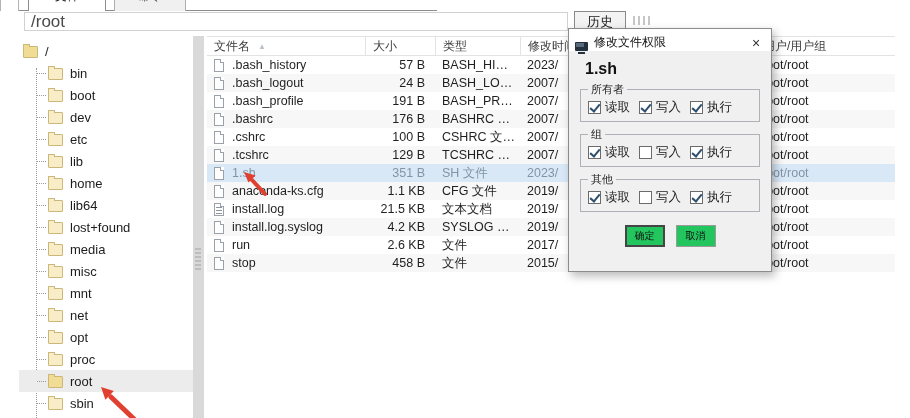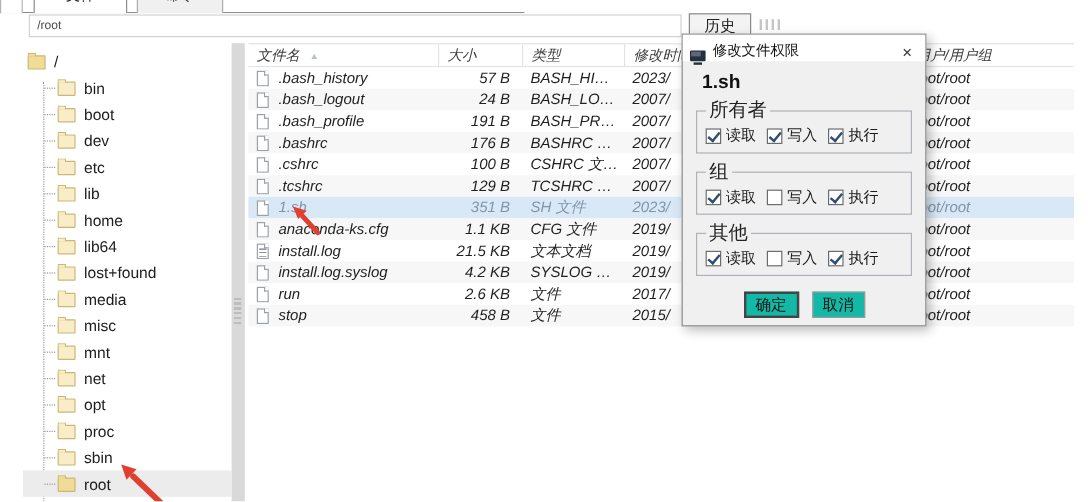--- a/index.html
+++ b/index.html
@@ -21,21 +21,21 @@
   .tabline{position:absolute;left:0;top:10px;width:437px;border-top:1px solid #8c8c8c;}
   .corner-stub{position:absolute;left:0;top:-6px;width:17px;height:17px;background:#fff;border:1px solid #b4b4b4;}
   .tab{position:absolute;top:-20px;height:31px;box-sizing:border-box;display:flex;align-items:flex-end;justify-content:center;
        padding-bottom:6px;font-size:12px;color:#222;}
   .tab.active{left:28px;width:78px;background:#fff;border:1px solid #8c8c8c;border-bottom:none;z-index:2;}
   .tab.inactive{left:114px;width:72px;background:#f0f0f0;border:1px solid #adadad;border-bottom:none;color:#444;}
 
   
   .addressbar{position:absolute;left:0;top:11px;width:910px;height:25px;display:flex;align-items:center;}
   .path-box{position:absolute;left:24px;top:1px;width:544px;height:19px;background:#fff;border:1px solid #d2d2d2;
-            display:flex;align-items:center;padding-left:6px;color:#4a4a4a;font-size:10px;box-sizing:border-box;}
+            display:flex;align-items:center;padding-left:6px;color:#4a4a4a;font-size:17px;box-sizing:border-box;}
   .history-btn{position:absolute;left:574px;top:0px;width:52px;height:21px;background:#f3f3f3;border:1px solid #8a8a8a;
                font-size:13px;color:#222;display:flex;align-items:center;justify-content:center;box-sizing:border-box;
                font-family:inherit;}
   .grip{position:absolute;left:633px;top:5px;display:flex;gap:3px;align-items:center;}
   .grip i{display:block;width:2px;height:9px;background:#c6c6c6;}
 
   
   .main{position:absolute;left:0;top:36px;width:910px;height:382px;display:flex;}
 
   
@@ -50,21 +50,21 @@
           border-radius:1px;flex:0 0 auto;margin-top:2px;}
   .folder::before{content:"";position:absolute;left:-1px;top:-3px;width:5px;height:2px;background:var(--folder-fill);
                   border:1px solid var(--folder-border);border-bottom:none;border-radius:1px 1px 0 0;}
   .folder.open{background:var(--folder-open);}
   .folder.open::before{background:var(--folder-open);}
   .tree-scrollbar{width:11px;background:#d9d9d9;position:relative;}
   .tree-scrollbar::after{content:"";position:absolute;left:2px;top:212px;width:6px;height:22px;
                          background:repeating-linear-gradient(#bdbdbd 0 2px,#d9d9d9 2px 4px);}
 
   
-  .file-panel{width:688px;margin-left:3px;position:relative;font-size:12.5px;font-style:italic;}
+  .file-panel{width:688px;margin-left:3px;position:relative;font-size:12.5px;}
   .list-header{display:flex;height:18px;align-items:center;border-top:1px solid #e3e3e3;border-bottom:1px solid #e3e3e3;
                color:#3c3c3c;font-size:12px;}
   .hc{box-sizing:border-box;height:100%;display:flex;align-items:center;padding-left:7px;}
   .hc+ .hc{border-left:1px solid #e3e3e3;}
   .col-name{width:158px;} .col-size{width:70px;} .col-type{width:85px;} .col-mod{width:235px;} .col-owner{width:140px;}
   .sort-arrow{margin-left:8px;font-size:8px;color:#b9c3cc;}
   .frow{display:flex;height:18px;align-items:center;background:#fff;}
   .frow.alt{background:var(--row-alt-bg);}
   .frow.sel{background:var(--selection-bg);color:var(--selection-text);}
   .c{box-sizing:border-box;padding-left:7px;white-space:nowrap;overflow:hidden;}
@@ -83,28 +83,28 @@
           display:flex;flex-direction:column;}
   .dtitlebar{height:22px;background:#fff;display:flex;align-items:flex-end;padding:0 6px;gap:6px;flex:0 0 auto;}
   .dicon{position:relative;width:13px;height:9px;background:#23303d;border-radius:1px;margin-top:-2px;}
   .dicon::after{content:"";position:absolute;left:3px;bottom:-3px;width:7px;height:2px;background:#23303d;}
   .dicon::before{content:"";position:absolute;left:1px;top:1px;width:8px;height:4px;background:#5a6a7a;}
   .dtitle{flex:1;font-size:12px;color:#111;}
   .dclose{font-size:14px;color:#333;width:18px;text-align:center;cursor:default;}
   .dfilename{font-size:16px;font-weight:bold;color:#111;margin:9px 0 4px 16px;}
   .pgroups{padding:0 11px;}
   .pgroup{border:1px solid #aeb2b8;margin:0 0 5px 0;padding:1px 6px 5px 7px;}
-  .pgroup legend{font-size:16px;color:#222;padding:0 3px;}
+  .pgroup legend{font-size:11px;color:#222;padding:0 3px;}
   .cbrow{display:flex;gap:9px;margin-top:1px;}
   .cbrow label{display:flex;align-items:center;gap:4px;font-size:12.5px;color:#1b1b1b;}
   .cb{position:relative;width:13px;height:13px;background:#fff;border:1px solid #6b6b6b;box-sizing:border-box;flex:0 0 auto;}
   .cb.checked::after{content:"";position:absolute;left:3px;top:0px;width:4px;height:8px;
                      border:solid var(--check-color);border-width:0 2px 2px 0;transform:rotate(40deg);}
   .dbuttons{display:flex;justify-content:center;gap:11px;margin-top:8px;}
-  .dbtn{height:22px;min-width:40px;background:#14b8a6;font-size:13px;color:#111;
+  .dbtn{height:22px;min-width:40px;background:#22c55e;font-size:10px;color:#111;
         display:flex;align-items:center;justify-content:center;padding:0 8px;box-sizing:border-box;font-family:Liberation Serif, serif;}
   .dbtn.primary{border:2px solid #454545;}
   .dbtn.normal{border:1px solid #9a9a9a;}
 
   
   .arrows{position:absolute;left:0;top:0;z-index:20;pointer-events:none;}
   .arrows line{stroke:var(--arrow-red);}
   .arrows polygon{fill:var(--arrow-red);}
 </style>
 </head>
@@ -189,27 +189,27 @@
           <span class="tlabel">net</span>
         </div>
         <div class="titem child">
           <span class="folder"></span>
           <span class="tlabel">opt</span>
         </div>
         <div class="titem child">
           <span class="folder"></span>
           <span class="tlabel">proc</span>
         </div>
-        <div class="titem child">
-          <span class="folder"></span>
-          <span class="tlabel">sbin</span>
-        </div>
         <div class="titem child selected">
           <span class="folder open"></span>
           <span class="tlabel">root</span>
+        </div>
+        <div class="titem child">
+          <span class="folder"></span>
+          <span class="tlabel">sbin</span>
         </div>
         <div class="titem child">
           <span class="tlabel"></span>
         </div>
       </div>
   </div>
   <div class="tree-scrollbar"></div>
 
   <div class="file-panel">
     <div class="list-header">

